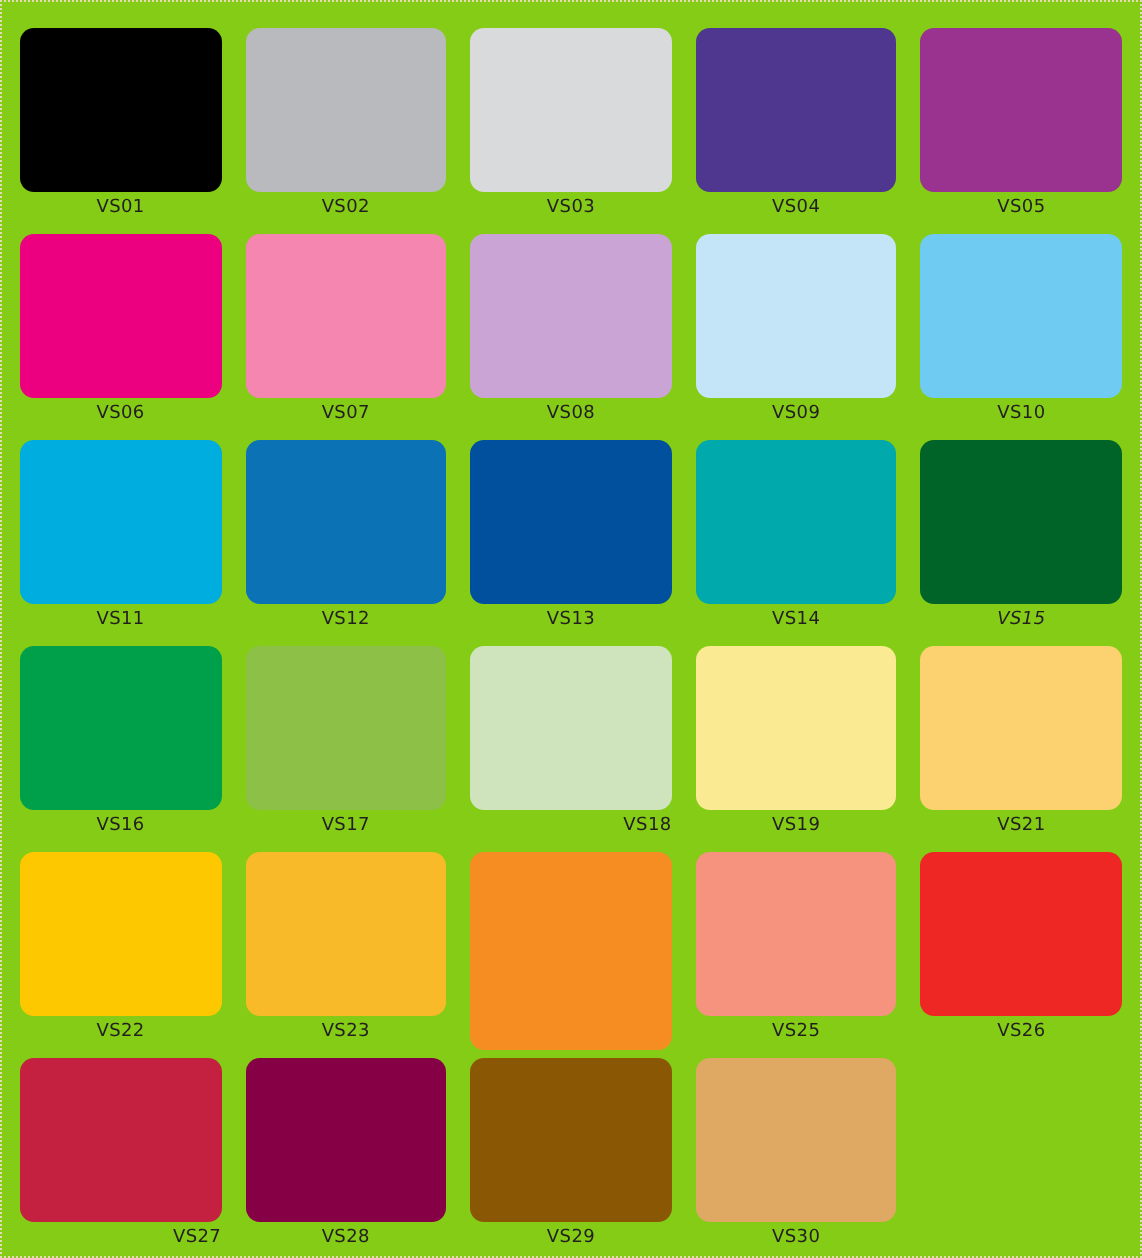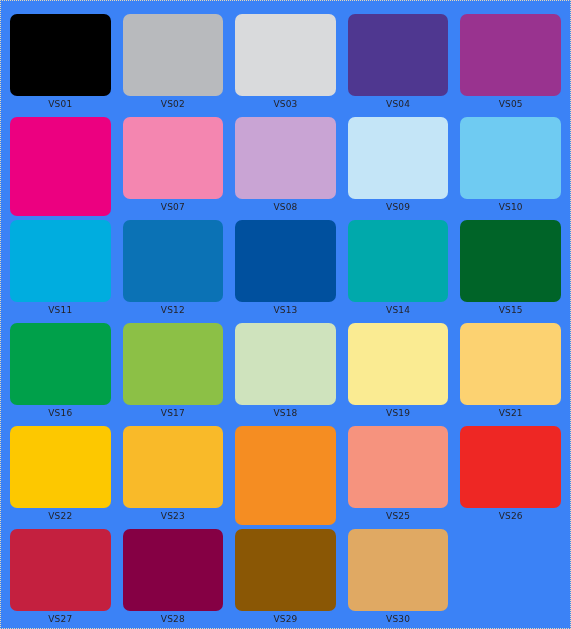--- a/index.html
+++ b/index.html
@@ -61,21 +61,21 @@
     line-height: 17px;
     height: 17px;
     color: #231f20;
     letter-spacing: 0.2px;
     white-space: nowrap;
   }
 </style>
 </head>
 <body>
 
-<div id="swatch-page" style="background: #3b82f6; border-color: rgb(230, 217, 184);">
+<div id="swatch-page" style="background: #84cc16; border-color: rgb(230, 217, 184);">
   <div id="swatch-grid">
       <div class="swatch-cell">
         <div class="swatch-chip" style="background-color: rgb(0, 0, 0);"></div>
         <div class="swatch-label" style="color: rgb(35, 31, 32);">VS01</div>
       </div>
       <div class="swatch-cell">
         <div class="swatch-chip" style="background-color: rgb(184, 186, 189);"></div>
         <div class="swatch-label" style="color: rgb(35, 31, 32);">VS02</div>
       </div>
       <div class="swatch-cell">
@@ -85,20 +85,21 @@
       <div class="swatch-cell">
         <div class="swatch-chip" style="background-color: rgb(79, 55, 144);"></div>
         <div class="swatch-label" style="color: rgb(35, 31, 32);">VS04</div>
       </div>
       <div class="swatch-cell">
         <div class="swatch-chip" style="background-color: rgb(153, 51, 143);"></div>
         <div class="swatch-label" style="color: rgb(35, 31, 32);">VS05</div>
       </div>
       <div class="swatch-cell">
         <div class="swatch-chip" style="background-color: rgb(236, 0, 128);"></div>
+        <div class="swatch-label" style="color: rgb(35, 31, 32);">VS06</div>
       </div>
       <div class="swatch-cell">
         <div class="swatch-chip" style="background-color: rgb(244, 134, 176);"></div>
         <div class="swatch-label" style="color: rgb(35, 31, 32);">VS07</div>
       </div>
       <div class="swatch-cell">
         <div class="swatch-chip" style="background-color: rgb(201, 164, 212);"></div>
         <div class="swatch-label" style="color: rgb(35, 31, 32);">VS08</div>
       </div>
       <div class="swatch-cell">
@@ -120,33 +121,33 @@
       <div class="swatch-cell">
         <div class="swatch-chip" style="background-color: rgb(0, 80, 158);"></div>
         <div class="swatch-label" style="color: rgb(35, 31, 32);">VS13</div>
       </div>
       <div class="swatch-cell">
         <div class="swatch-chip" style="background-color: rgb(0, 169, 171);"></div>
         <div class="swatch-label" style="color: rgb(35, 31, 32);">VS14</div>
       </div>
       <div class="swatch-cell">
         <div class="swatch-chip" style="background-color: rgb(0, 100, 40);"></div>
-        <div class="swatch-label" style="color: rgb(35, 31, 32);">VS15</div>
+        <div class="swatch-label" style="color: rgb(35, 31, 32); font-style: italic;">VS15</div>
       </div>
       <div class="swatch-cell">
         <div class="swatch-chip" style="background-color: rgb(0, 160, 74);"></div>
         <div class="swatch-label" style="color: rgb(35, 31, 32);">VS16</div>
       </div>
       <div class="swatch-cell">
         <div class="swatch-chip" style="background-color: rgb(140, 192, 70);"></div>
         <div class="swatch-label" style="color: rgb(35, 31, 32);">VS17</div>
       </div>
       <div class="swatch-cell">
         <div class="swatch-chip" style="background-color: rgb(207, 227, 189);"></div>
-        <div class="swatch-label" style="color: rgb(35, 31, 32);">VS18</div>
+        <div class="swatch-label" style="color: rgb(35, 31, 32); text-align: right;">VS18</div>
       </div>
       <div class="swatch-cell">
         <div class="swatch-chip" style="background-color: rgb(250, 235, 146);"></div>
         <div class="swatch-label" style="color: rgb(35, 31, 32);">VS19</div>
       </div>
       <div class="swatch-cell">
         <div class="swatch-chip" style="background-color: rgb(252, 210, 113);"></div>
         <div class="swatch-label" style="color: rgb(35, 31, 32);">VS21</div>
       </div>
       <div class="swatch-cell">
@@ -163,21 +164,21 @@
       <div class="swatch-cell">
         <div class="swatch-chip" style="background-color: rgb(246, 147, 126);"></div>
         <div class="swatch-label" style="color: rgb(35, 31, 32); text-align: center;">VS25</div>
       </div>
       <div class="swatch-cell">
         <div class="swatch-chip" style="background-color: rgb(238, 39, 36);"></div>
         <div class="swatch-label" style="color: rgb(35, 31, 32);">VS26</div>
       </div>
       <div class="swatch-cell">
         <div class="swatch-chip" style="background-color: rgb(196, 32, 63);"></div>
-        <div class="swatch-label" style="color: rgb(35, 31, 32);">VS27</div>
+        <div class="swatch-label" style="color: rgb(35, 31, 32); text-align: right;">VS27</div>
       </div>
       <div class="swatch-cell">
         <div class="swatch-chip" style="background-color: rgb(133, 0, 68);"></div>
         <div class="swatch-label" style="color: rgb(35, 31, 32);">VS28</div>
       </div>
       <div class="swatch-cell">
         <div class="swatch-chip" style="background-color: rgb(138, 87, 5);"></div>
         <div class="swatch-label" style="color: rgb(35, 31, 32); text-align: center;">VS29</div>
       </div>
       <div class="swatch-cell">

